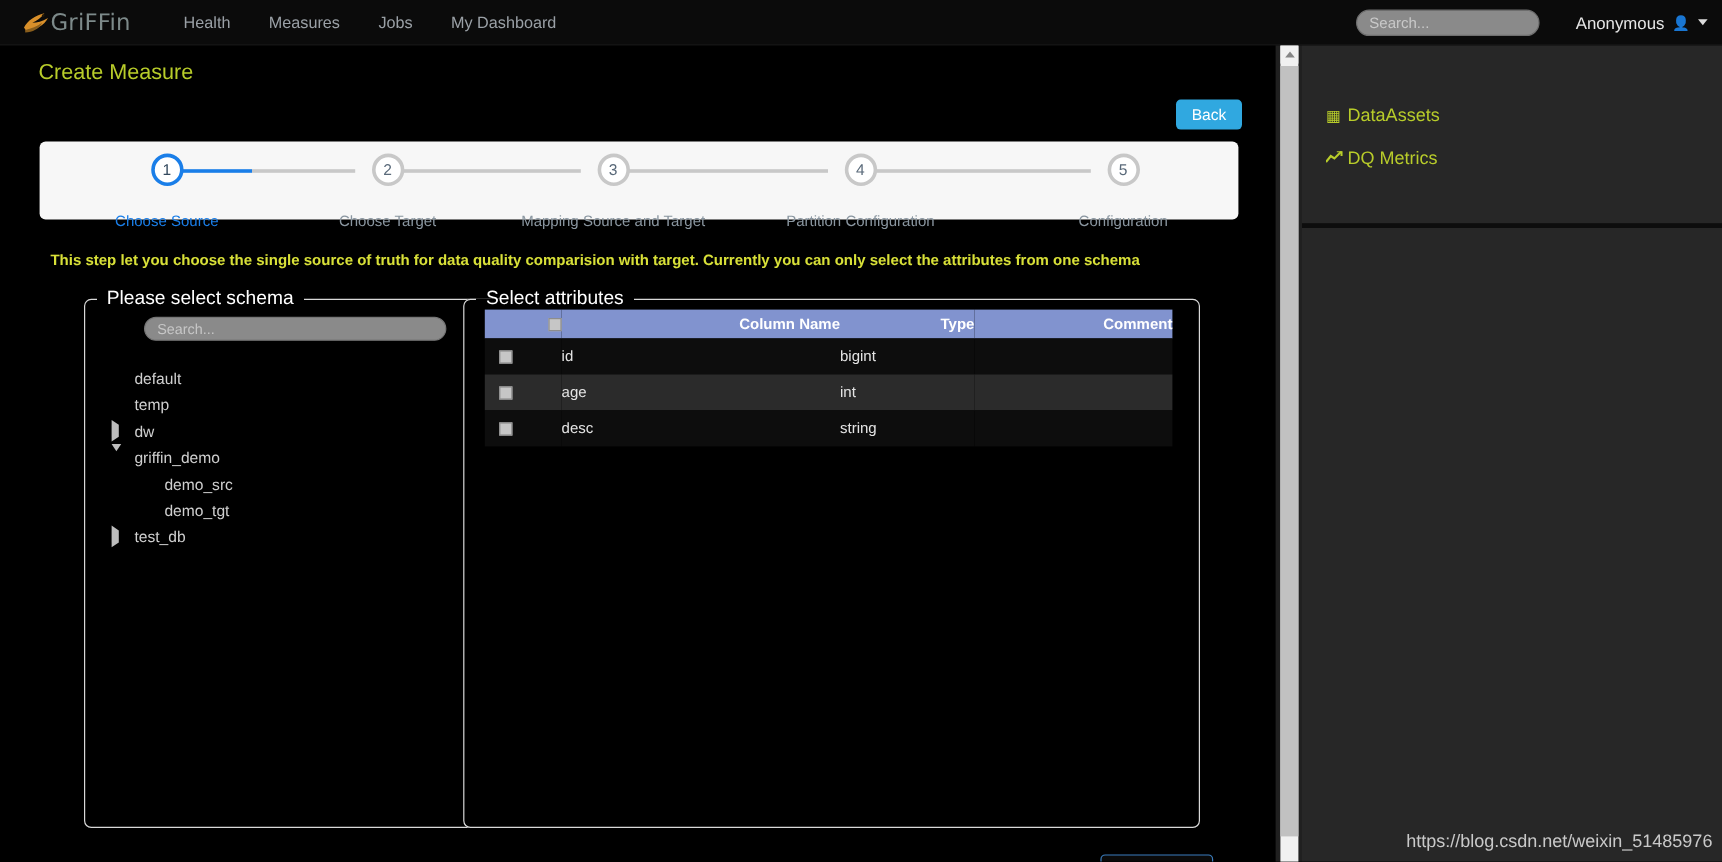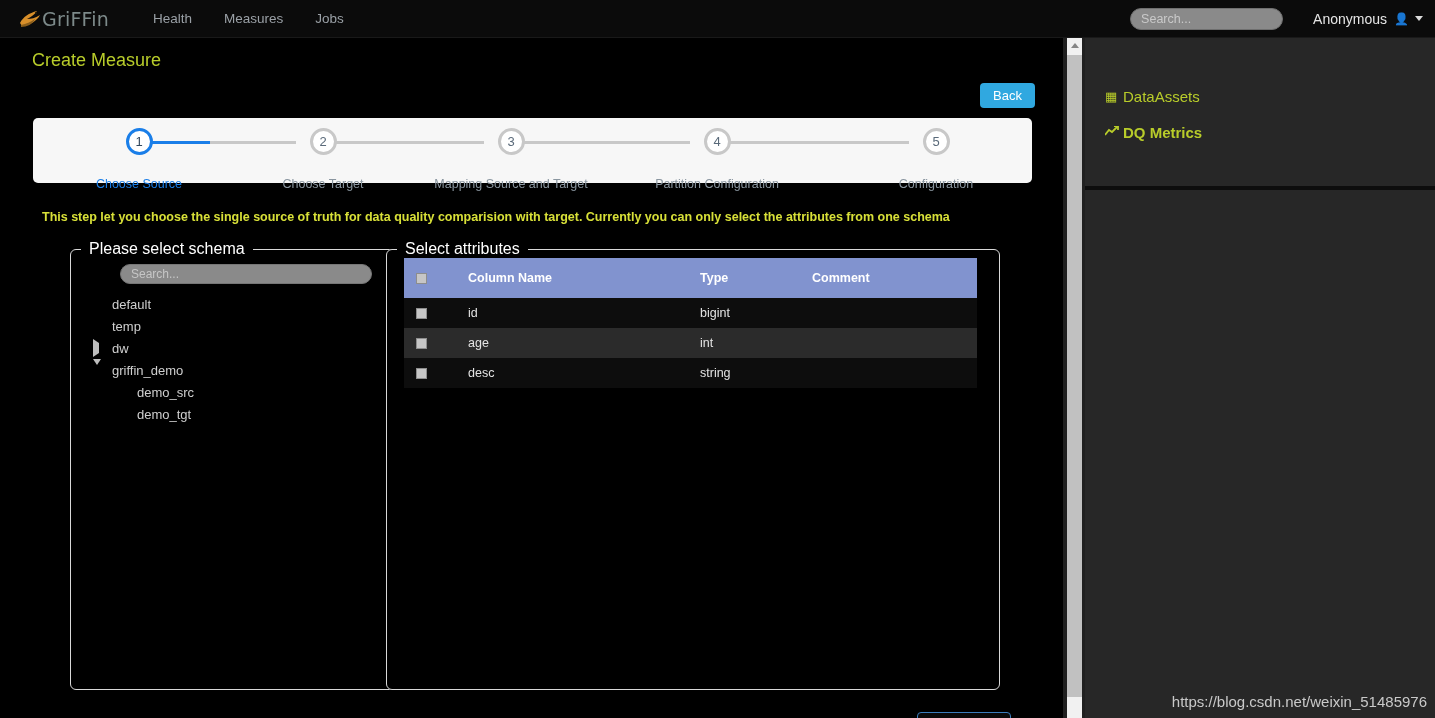--- a/index.html
+++ b/index.html
@@ -101,39 +101,39 @@
   #schema-panel{ left:70px; top:202px; width:352px; height:450px; }
   #attr-panel{ left:386px; top:202px; width:614px; height:450px; }
 
   
   .schema-search{
     display:block; width:252px; height:20px; margin:6px auto 0 auto;
     border-radius:10px; background:#8a8a8a; border:1px solid #767676;
     color:#ddd; font-size:12px; padding:0 10px; outline:none;
   }
   .schema-search::placeholder{ color:#c6c6c6; }
-  .tree{ margin-top:9px; padding-left:22px; }
+  .tree{ margin-top:20px; padding-left:22px; }
   .tree-item{
     display:flex; align-items:center; height:22px; cursor:pointer;
     color:#cfcfcf; font-size:13px;
   }
   .tree-item.child{ padding-left:25px; }
   .tw{ width:13px; display:inline-block; font-size:9px; color:#cfcfcf; }
   .arrow-right{ width:0;height:0;border-top:4px solid transparent;border-bottom:4px solid transparent;border-left:6px solid #bdbdbd; }
   .arrow-down{ width:0;height:0;border-left:4px solid transparent;border-right:4px solid transparent;border-top:6px solid #bdbdbd; }
 
   
   .view-schema{
     color:#fff; font-size:12.5px; font-weight:bold; margin:10px 0 8px 18px;
   }
   .view-schema i{ font-style:italic; }
   table.attrs{ width:573px; margin-left:17px; border-collapse:collapse; }
   table.attrs th{
     background:#8193cf; color:#fff; font-size:12.5px; font-weight:bold;
-    text-align:left; height:40px; padding:0;
+    text-align:right; height:24px; padding:0;
   }
   table.attrs td{ color:#e4e4e4; font-size:12.5px; height:30px; padding:0; }
   table.attrs tbody tr:nth-child(even) td{ background:#2b2b2b; }
   table.attrs tbody tr:nth-child(odd) td{ background:#0d0d0d; }
   .col-chk{ width:64px; padding-left:12px !important; }
   .col-name{ width:232px; }
   .col-type{ width:112px; }
   .chk{
     width:11px;height:11px;display:inline-block;
     background:#c6c6c6; border:1px solid #8d8d8d; cursor:pointer; vertical-align:middle;
@@ -163,21 +163,21 @@
   
   .right-col{
     position:absolute; left:1085px; top:38px; width:350px; height:680px;
     background:#272727;
   }
   .side-item{
     display:flex; align-items:center; color:#b8cc2a; font-size:15px;
     padding:0 0 0 20px; height:26px; margin-top:0; cursor:pointer;
   }
   #side-dataassets{ margin-top:45px; }
-  #side-dqmetrics{ margin-top:10px;font-weight:bold; }
+  #side-dqmetrics{ margin-top:10px; }
   .side-ico{ width:18px; font-size:13px; display:inline-block; color:#b8cc2a; }
   .side-div{ position:absolute; left:0; top:148px; width:350px; height:4px; background:#0d0d0d; }
   .watermark{
     position:absolute; right:8px; bottom:8px; color:#c9c9c9; font-size:15px;
   }
 </style>
 </head>
 <body>
 
 <div class="navbar">
@@ -189,20 +189,21 @@
         <circle cx="19" cy="6" r="1.1" fill="#241a08"></circle>
       </svg>
     </span>
     <span class="brand-text">GriFFin</span>
   </div>
 
   <div class="nav-links">
     <a class="nav-link">Health</a>
     <a class="nav-link">Measures</a>
     <a class="nav-link">Jobs</a>
+    <a class="nav-link">My Dashboard</a>
   </div>
 
   <div class="nav-right">
     <input class="nav-search" type="text" placeholder="Search..." style="">
     <div class="user-box">
       <span>Anonymous</span>
       <span class="user-icon">👤</span>
       <span class="caret-dn"></span>
     </div>
   </div>
@@ -265,20 +266,24 @@
           <span class="tw"><span class="arrow-down"></span></span>
           <span style="margin-left: 6px;">griffin_demo</span>
         </div>
         <div class="tree-item child">
           <span class="tw"></span>
           <span style="margin-left: 6px;">demo_src</span>
         </div>
         <div class="tree-item child">
           <span class="tw"></span>
           <span style="margin-left: 6px;">demo_tgt</span>
+        </div>
+        <div class="tree-item">
+          <span class="tw"><span class="arrow-right"></span></span>
+          <span style="margin-left: 6px;">test_db</span>
         </div>
       </div>
   </fieldset>
 
   <fieldset class="panel" id="attr-panel">
     <legend>Select attributes</legend>
     <table class="attrs">
       <thead>
         <tr>
           <th class="col-chk">

